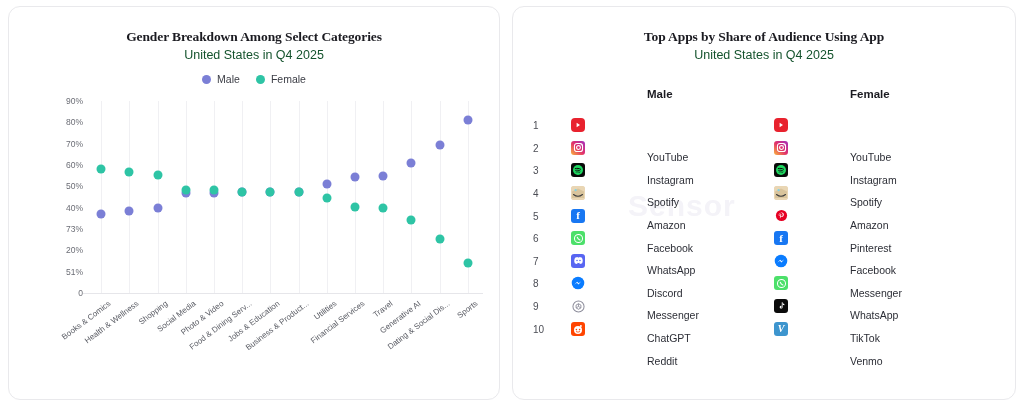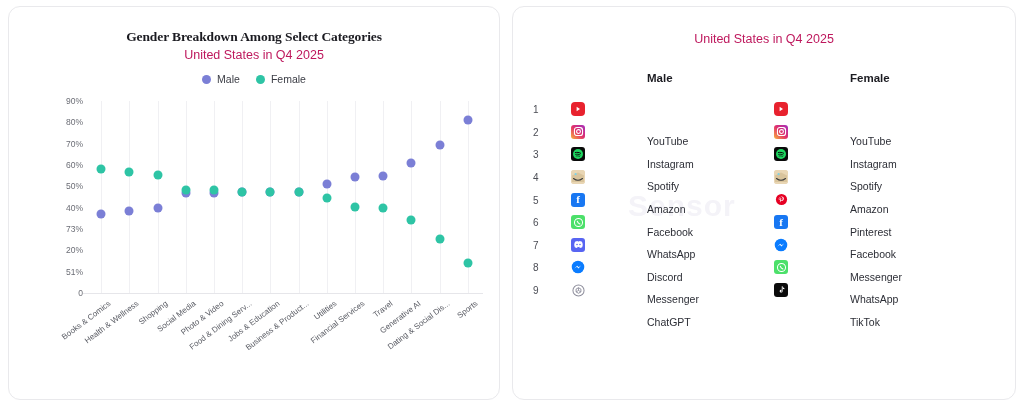--- a/index.html
+++ b/index.html
@@ -19,21 +19,21 @@
     position:relative;
   }
   .card-left{width:492px;height:394px;}
   .card-right{width:504px;height:394px;}
 
   .titles{text-align:center;padding-top:22px;}
   .title{
     font-size:13.5px;font-weight:bold;color:#1b1b21;letter-spacing:-0.1px;font-family:Liberation Serif, serif;
   }
   .subtitle{
-    font-size:12.5px;color:#be185d;margin-top:3px;font-weight:normal;
+    font-size:12.5px;color:#14532d;margin-top:3px;font-weight:normal;
   }
 
   
   .legend{display:flex;justify-content:center;gap:16px;margin-top:11px;align-items:center;}
   .legend-item{display:flex;align-items:center;gap:6px;}
   .legend-dot{width:9px;height:9px;border-radius:50%;display:block;}
   .legend-label{font-size:10.5px;color:#3b3d45;}
 
   
   .chart-wrap{position:relative;margin-top:8px;height:280px;}
@@ -195,20 +195,21 @@
           <div class="xlab" style="left: 302.25px;">Travel</div>
           <div class="xlab" style="left: 330.464px;">Generative AI</div>
           <div class="xlab" style="left: 358.679px;">Dating &amp; Social Dis...</div>
           <div class="xlab" style="left: 386.893px;">Sports</div>
         </div>
     </div>
   </div>
 
   <div class="card card-right">
     <div class="rtitles">
+      <div class="title">Top Apps by Share of Audience Using App</div>
       <div class="subtitle">United States in Q4 2025</div>
     </div>
 
     <div class="watermark">Sensor</div>
 
     <div class="colheads">
       <div class="colhead ch-male">Male</div>
       <div class="colhead ch-female">Female</div>
     </div>
 
@@ -363,16 +364,33 @@
           </div>
           <div class="appname an-m">ChatGPT</div>
           <div class="ico ico-f" style="background: rgb(11, 11, 11);">
             <svg width="11" height="11" viewBox="0 0 12 12">
               <path d="M7.2 1.4v5.3a1.6 1.6 0 1 1-1.3-1.6v1.3a.5.5 0 1 0 .4.5V1.4z" fill="#fff"></path>
               <path d="M7.2 1.4c.2 1 .9 1.7 1.9 1.8v1.3c-.8 0-1.5-.3-1.9-.7z" fill="#fff"></path>
             </svg>
           </div>
           <div class="appname an-f">TikTok</div>
         </div>
+        <div class="row">
+          <div class="rank">10</div>
+          <div class="ico ico-m" style="background: rgb(255, 69, 0);">
+            <svg width="12" height="12" viewBox="0 0 12 12">
+              <circle cx="6" cy="7" r="4" fill="#fff"></circle>
+              <circle cx="4.4" cy="6.6" r="0.8" fill="#ff4500"></circle>
+              <circle cx="7.6" cy="6.6" r="0.8" fill="#ff4500"></circle>
+              <path d="M4.3 8.6c1 .7 2.4.7 3.4 0" stroke="#ff4500" stroke-width="0.8" fill="none" stroke-linecap="round"></path>
+              <circle cx="8.9" cy="3" r="1" fill="#fff"></circle>
+            </svg>
+          </div>
+          <div class="appname an-m">Reddit</div>
+          <div class="ico ico-f" style="background: rgb(61, 149, 206);">
+            <span style="font-family:'Liberation Serif',serif;font-size:10px;font-weight:bold;font-style:italic;color:#fff;line-height:1">V</span>
+          </div>
+          <div class="appname an-f">Venmo</div>
+        </div>
       </div>
   </div>
 
 </div>
 
 </body></html>

